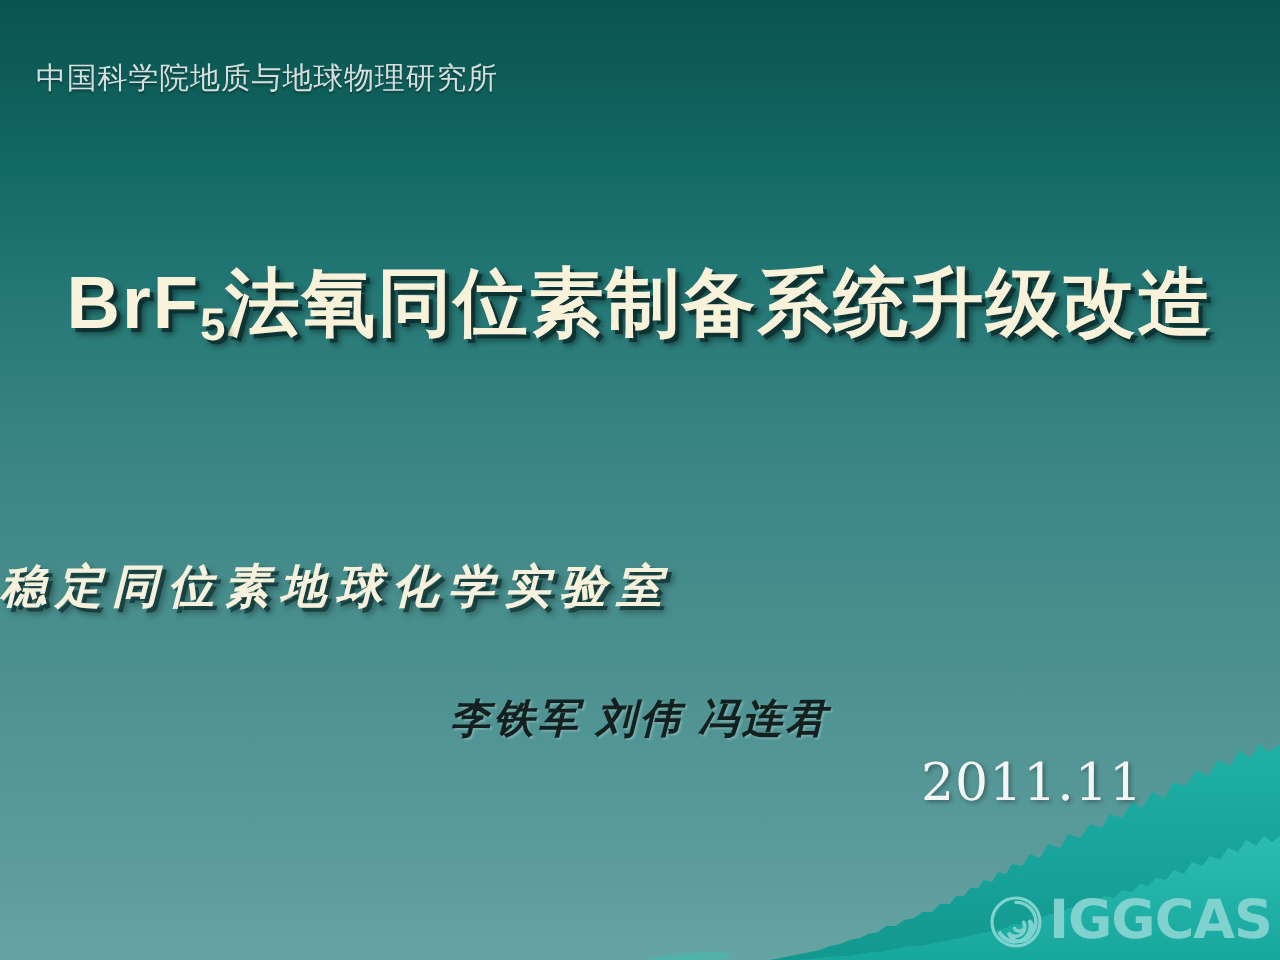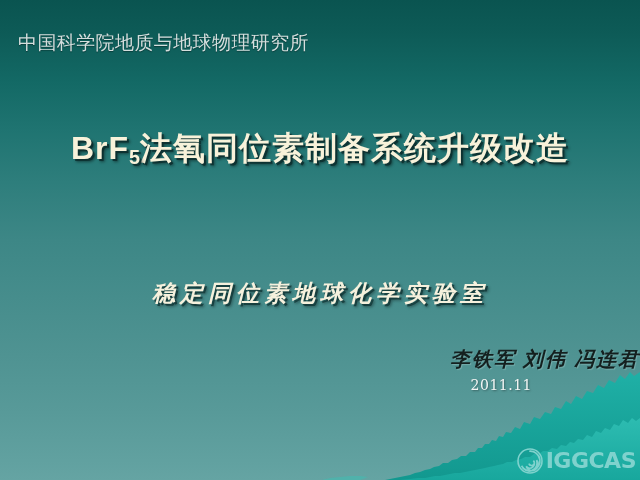--- a/index.html
+++ b/index.html
@@ -37,35 +37,35 @@
     pointer-events:none;
   }
 
   
   #header {
     position:absolute;
     left:18px;
     top:29px;
     line-height:1.45;
     color:#d5dedd;
-    font-size:19px;
+    font-size:15px;
     letter-spacing:0.4px;
     text-shadow:0 1px 1px rgba(0,0,0,0.35);
   }
   #header div { white-space:nowrap; }
 
   
   #title-block {
     position:absolute;
     left:0;
     top:128px;
     width:640px;
     text-align:center;
     color:#f8f2da;
-    font-size:32px;
+    font-size:37px;
     font-weight:bold;
     line-height:1.28;
     letter-spacing:1px;
     text-shadow:
        2px 2px 0   rgba(10,40,40,0.75),
        3px 3px 3px rgba(0,0,0,0.45);
   }
   #title-block .ln { white-space:nowrap; }
   #title-block sub {
     font-size:0.62em;
@@ -74,75 +74,75 @@
     top:0.26em;
     letter-spacing:0;
   }
 
   
   #lab-name {
     position:absolute;
     left:0;
     top:278px;
     width:640px;
-    text-align:center;
+    text-align:left;
     color:#f6f1dd;
     font-family:"Liberation Serif", serif;
     font-size:23px;
     font-weight:bold;
     font-style:italic;
     letter-spacing:5px;
     text-shadow:
        2px 2px 0   rgba(12,45,45,0.70),
        3px 3px 3px rgba(0,0,0,0.40);
   }
 
   
   #authors {
     position:absolute;
     left:0;
     top:346px;
     width:640px;
-    text-align:right;
+    text-align:center;
     color:#14201f;
     font-family:"Liberation Serif", serif;
     font-size:20px;
     font-weight:bold;
     font-style:italic;
     letter-spacing:2px;
     text-shadow:1px 1px 1px rgba(200,230,228,0.30);
   }
 
   
   #date {
     position:absolute;
-    left:412px;
+    left:456px;
     top:377px;
     width:120px;
-    text-align:right;
+    text-align:center;
     color:#f4f6f5;
     font-family:"DejaVu Serif", serif;
-    font-size:14px;
+    font-size:26px;
     letter-spacing:0.5px;
     text-shadow:1px 1px 2px rgba(0,0,0,0.35);
   }
 
   
   #logo {
     position:absolute;
     right:4px;
     bottom:6px;
     display:flex;
     align-items:center;
     gap:3px;
   }
   #logo .mark { display:block; }
   #logo .word {
     color:#7fd2cd;
-    font-size:22px;
+    font-size:27px;
     font-weight:bold;
     letter-spacing:-0.5px;
     font-family:"DejaVu Sans", sans-serif;
     line-height:1;
   }
 </style>
 </head>
 <body>
 
 <div id="slide">

